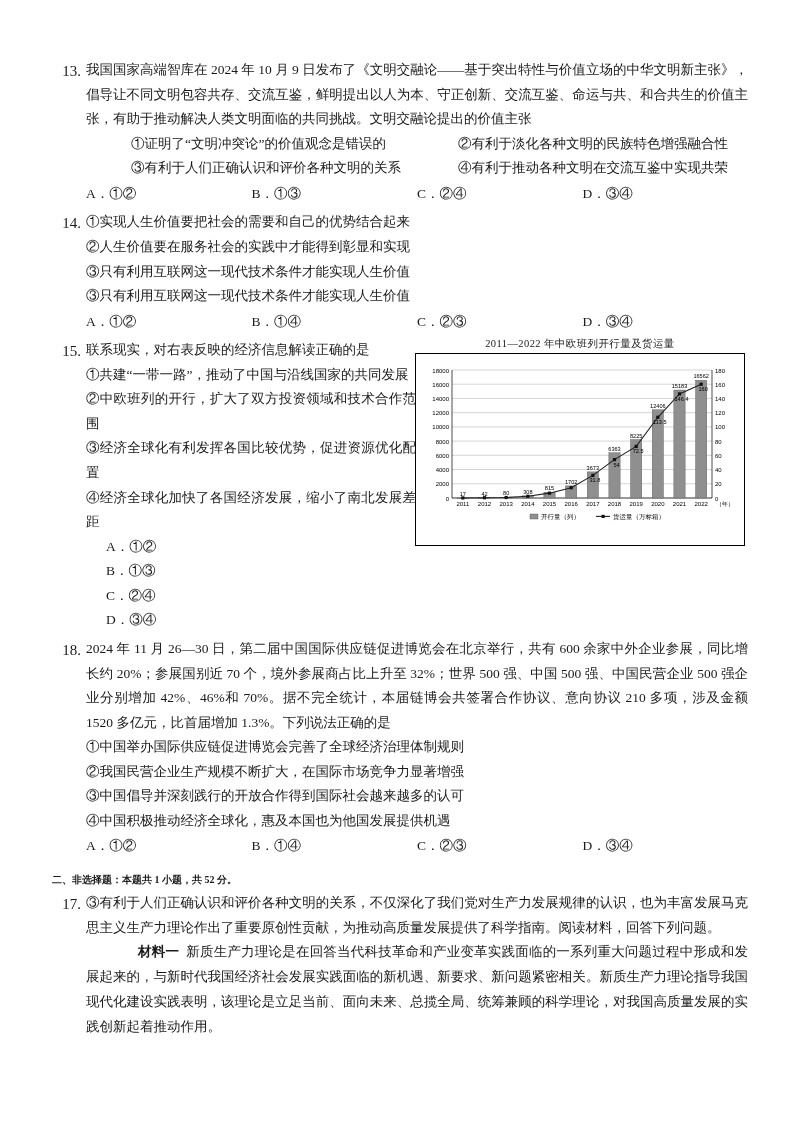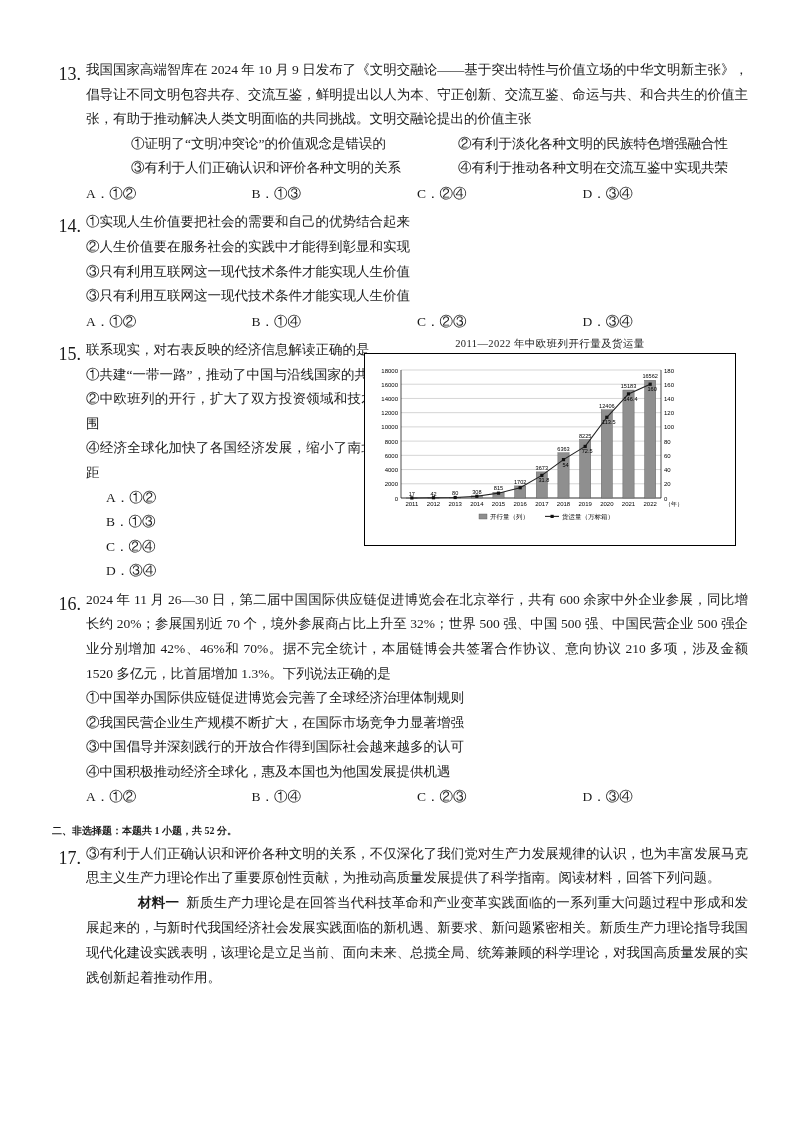--- a/index.html
+++ b/index.html
@@ -18,21 +18,21 @@
   }
   .q{
     display:flex;
     margin-bottom:4px;
   }
   .qnum{
     width:34px;
     flex:0 0 34px;
     text-align:right;
     padding-right:5px;
-    font-size:18px;
+    font-size:15px;
     line-height:1.82;
     box-sizing:border-box;
   }
   .qbody{
     flex:1 1 auto;
     font-size:13.5px;
     line-height:1.82;
     text-align:justify;
   }
   .stem{ text-indent:0; }
@@ -46,23 +46,23 @@
   .abcd{
     display:flex;
     margin-top:1px;
   }
   .abcd span{ width:25%; }
   .vert-abcd div{ margin-left:20px; }
   
   .q15 .qbody{ position:relative; }
   .chartwrap{
     position:absolute;
-    right:12px;
+    right:3px;
     top:-6px;
-    width:372px;
+    width:330px;
   }
   .chart-title{
     font-size:10.5px;
     text-align:center;
     margin-top:2px;
     letter-spacing:0.4px;
   }
   .chart-box{
     border:1px solid #000;
     background:#fff;
@@ -128,20 +128,21 @@
     </div>
   </div>
 
   <div class="q q15">
     <div class="qnum">15.</div>
     <div class="qbody">
       <div class="leftcol15">
         <div class="stem">联系现实，对右表反映的经济信息解读正确的是</div>
         <div>①共建“一带一路”，推动了中国与沿线国家的共同发展</div>
         <div>②中欧班列的开行，扩大了双方投资领域和技术合作范围</div>
+        <div>③经济全球化有利发挥各国比较优势，促进资源优化配置</div>
         <div>④经济全球化加快了各国经济发展，缩小了南北发展差距</div>
         <div class="vert-abcd">
           <div>A．①②</div>
           <div>B．①③</div>
           <div>C．②④</div>
           <div>D．③④</div>
         </div>
       </div>
 
       <div class="chartwrap">
@@ -242,21 +243,21 @@
               <line x1="178" y1="158.4" x2="192" y2="158.4" stroke="#222" stroke-width="1.1"></line>
               <rect x="183.5" y="156.8" width="3.2" height="3.2" fill="#111"></rect>
               <text x="195" y="160.8" font-size="6.5" fill="#000" font-family="&quot;Liberation Serif&quot;, serif">货运量（万标箱）</text>
             </svg>
         </div>
       </div>
     </div>
   </div>
 
   <div class="q">
-    <div class="qnum">16.</div>
+    <div class="qnum">18.</div>
     <div class="qbody">
       <div class="stem">2024 年 11 月 26—30 日，第二届中国国际供应链促进博览会在北京举行，共有 600 余家中外企业参展，同比增长约 20%；参展国别近 70 个，境外参展商占比上升至 32%；世界 500 强、中国 500 强、中国民营企业 500 强企业分别增加 42%、46%和 70%。据不完全统计，本届链博会共签署合作协议、意向协议 210 多项，涉及金额 1520 多亿元，比首届增加 1.3%。下列说法正确的是</div>
       <div>①中国举办国际供应链促进博览会完善了全球经济治理体制规则</div>
       <div>②我国民营企业生产规模不断扩大，在国际市场竞争力显著增强</div>
       <div>③中国倡导并深刻践行的开放合作得到国际社会越来越多的认可</div>
       <div>④中国积极推动经济全球化，惠及本国也为他国发展提供机遇</div>
       <div class="abcd">
         <span>A．①②</span>
         <span>B．①④</span>
         <span>C．②③</span>

